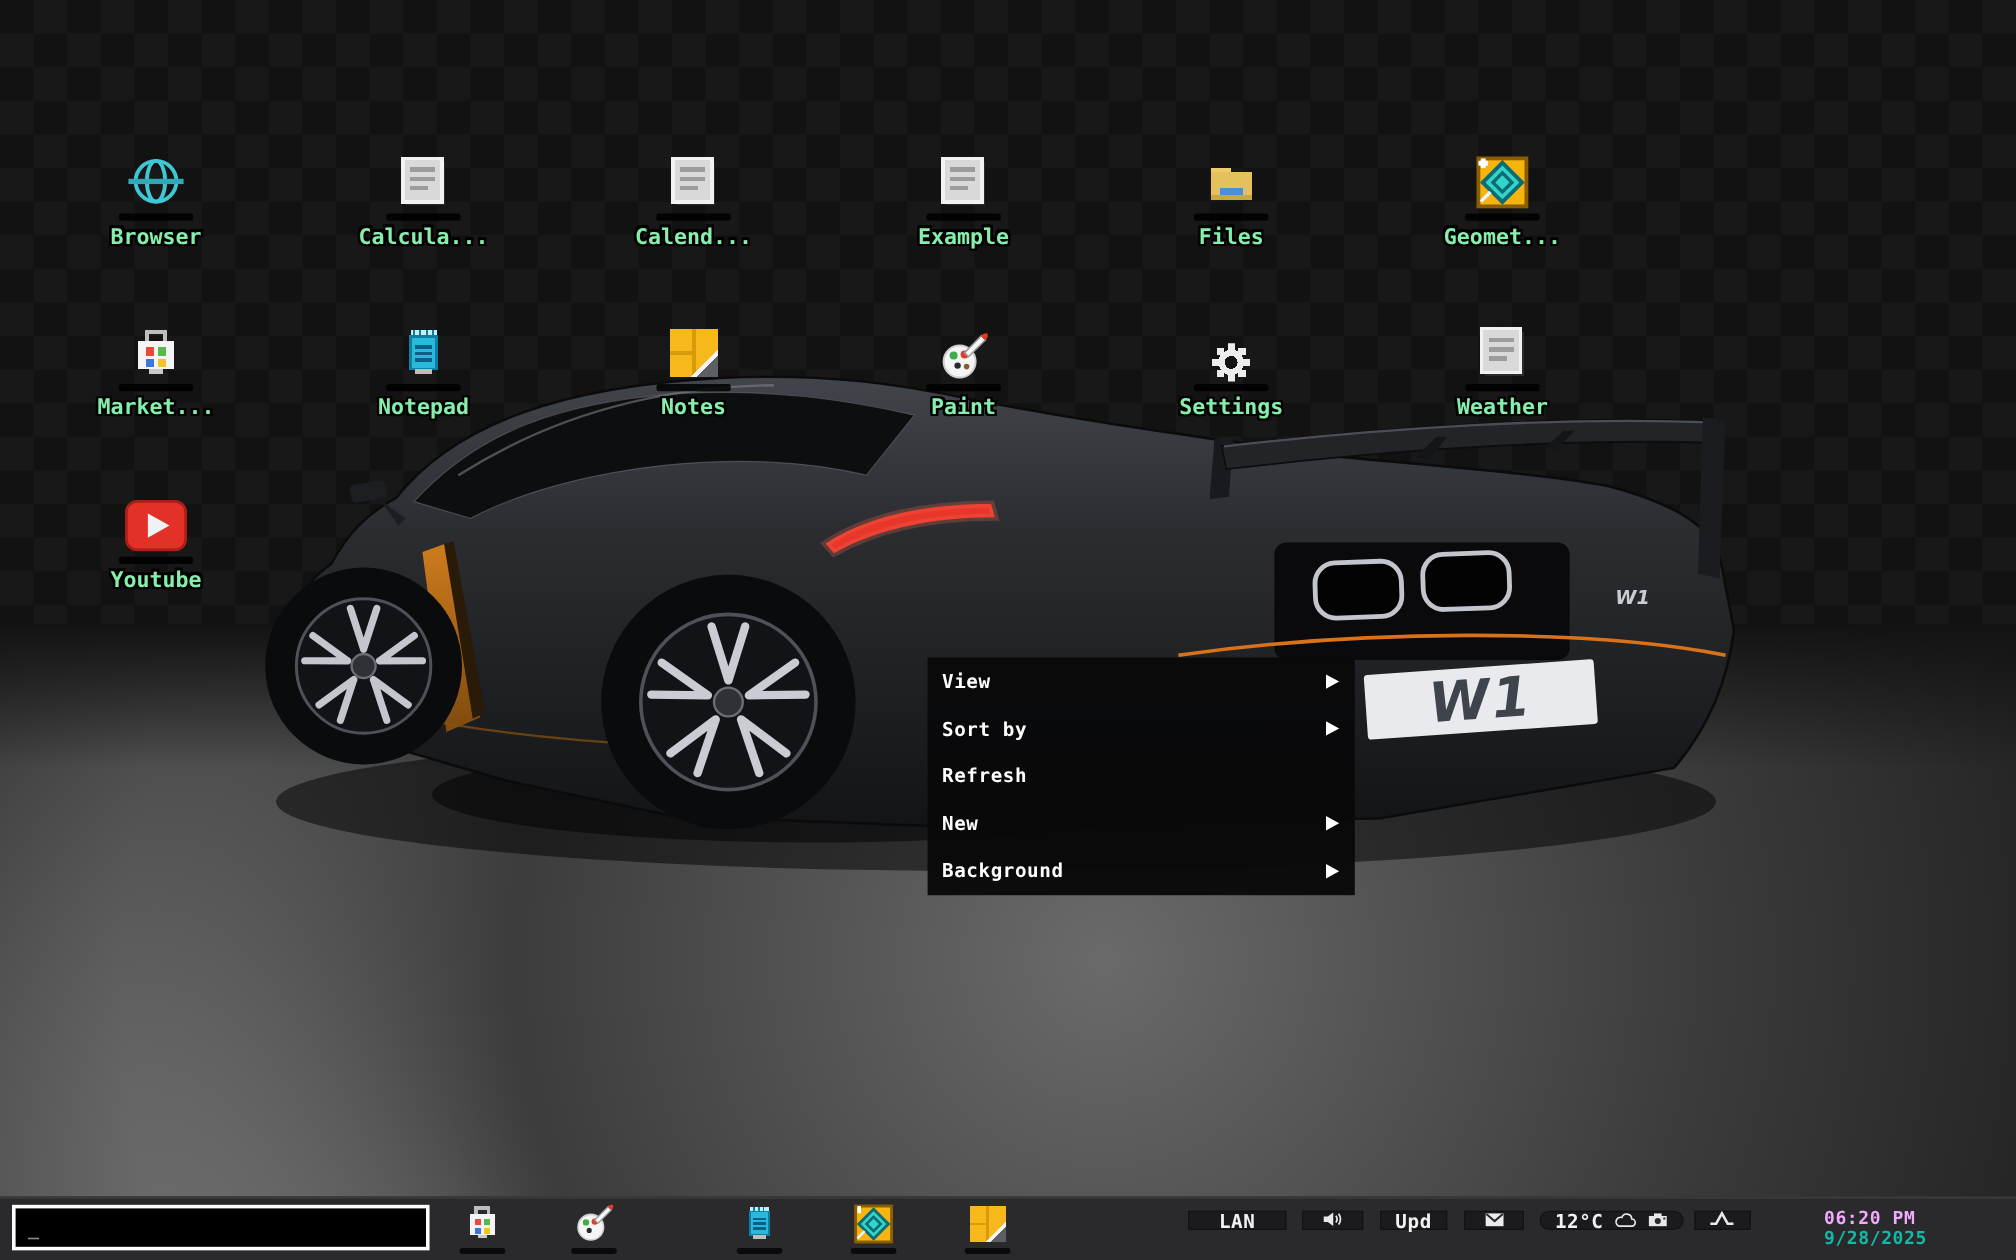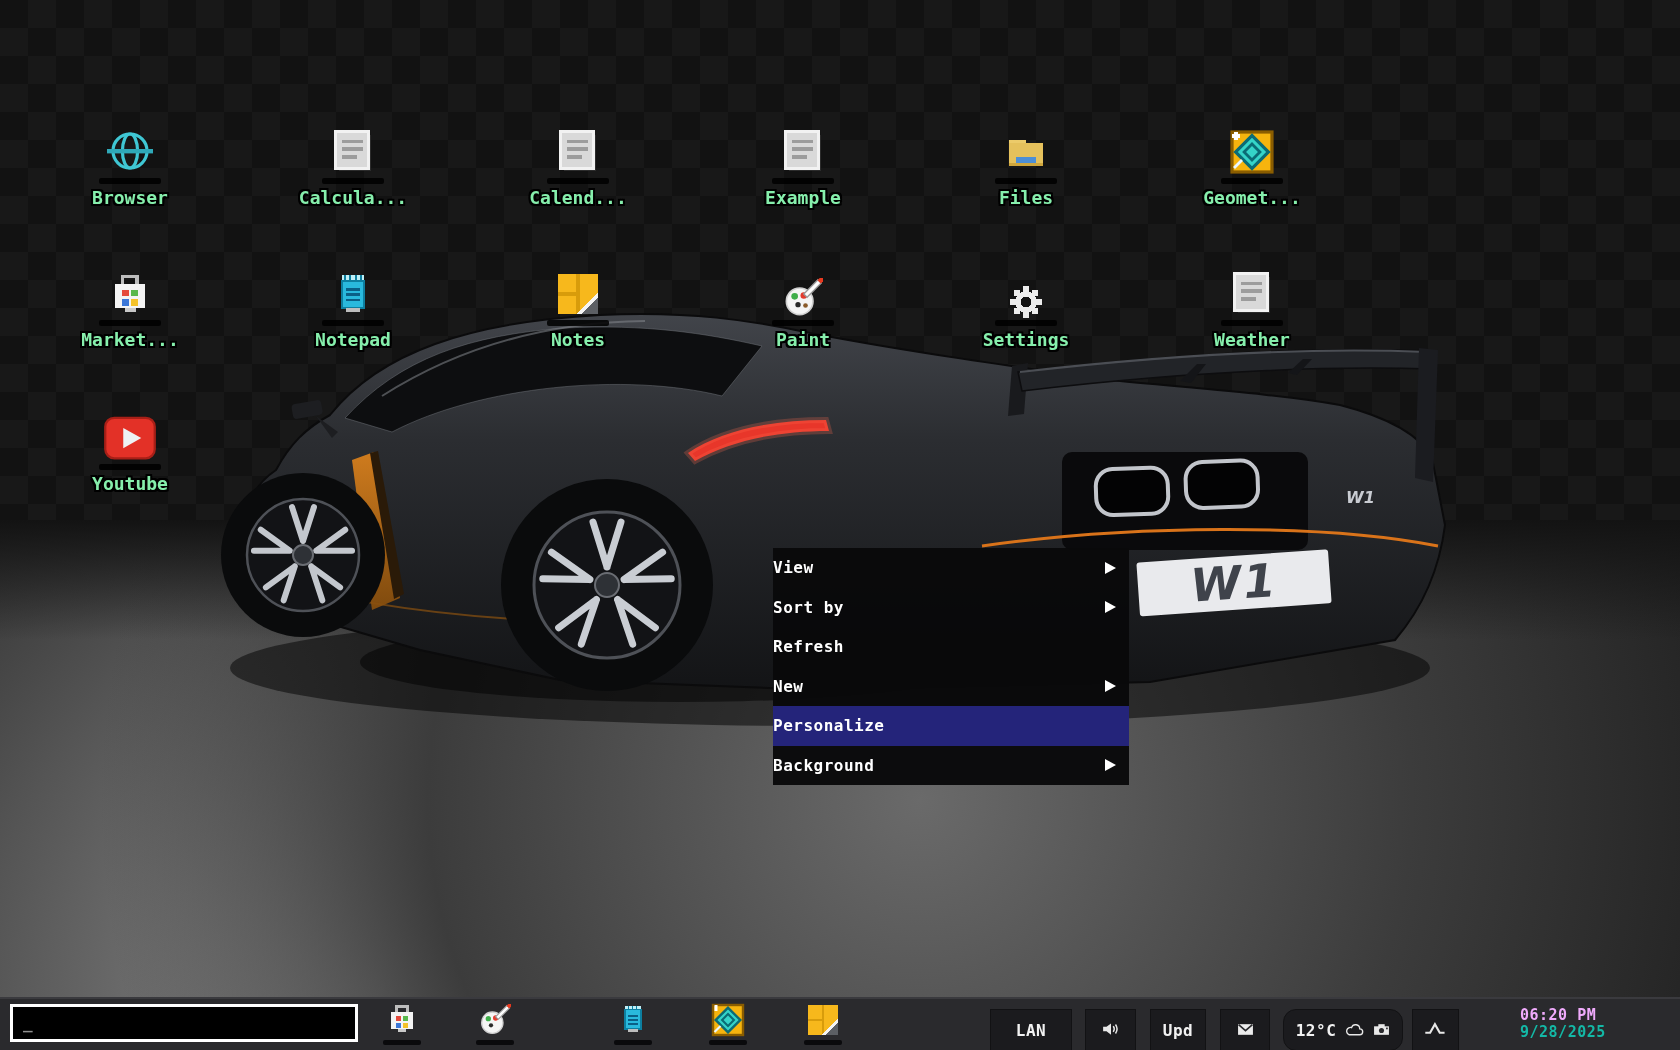--- a/index.html
+++ b/index.html
@@ -25,21 +25,21 @@
     white-space:nowrap;
   }
 
   
   .context-menu{
     position:absolute;left:773px;top:548px;width:356px;
     background:rgba(9,9,10,0.97);z-index:20;
   }
   .menu-item{
     height:39.5px;display:flex;align-items:center;position:relative;
-    color:#fff;font-size:16px;font-weight:bold;letter-spacing:0.5px;
+    color:#fff;font-size:16px;font-weight:bold;padding-left:12px;letter-spacing:0.5px;
   }
   .menu-item.selected{background:#24247a;}
   .menu-arrow{
     position:absolute;right:13px;top:50%;margin-top:-6px;width:0;height:0;
     border-left:11px solid #fff;border-top:6px solid transparent;border-bottom:6px solid transparent;
   }
 
   
   .taskbar{
     position:absolute;left:0;bottom:0;width:1680px;height:53px;
@@ -49,21 +49,21 @@
     position:absolute;left:10px;top:5px;width:332px;height:32px;
     background:#000;border:3px solid #fff;color:#cfcfcf;
     font-family:"DejaVu Sans Mono",monospace;font-size:16px;font-weight:bold;
     padding:0 0 0 10px;outline:none;
   }
   .search-input::placeholder{color:#8f8f8f;}
   .task-app{position:absolute;top:3px;width:44px;height:46px;display:flex;flex-direction:column;align-items:center;justify-content:flex-start;}
   .task-app .art{height:36px;display:flex;align-items:center;justify-content:center;}
   .task-app .run-bar{width:38px;height:5px;background:#0a0a0c;border-radius:2px;margin-top:2px;}
   .tray-box{
-    position:absolute;top:10px;height:42px;background:#1b1b1e;border:1px solid #121214;
+    position:absolute;top:10px;height:16px;background:#1b1b1e;border:1px solid #121214;
     box-sizing:border-box;display:flex;align-items:center;justify-content:center;gap:8px;
     color:#f2f2f2;font-size:16px;font-weight:bold;letter-spacing:0.5px;
   }
   .clock{position:absolute;left:1520px;top:8px;line-height:17px;white-space:nowrap;}
   .clock .time{font-size:15px;font-weight:bold;color:#f0abfc;letter-spacing:0.5px;}
   .clock .date{font-size:15px;font-weight:bold;color:#14b8a6;letter-spacing:0.5px;}
 </style>
 </head>
 <body>
 
@@ -384,23 +384,20 @@
     <span>Sort by</span>
     <span class="menu-arrow"></span>
   </div>
   <div class="menu-item">
     <span>Refresh</span>
   </div>
   <div class="menu-item">
     <span>New</span>
     <span class="menu-arrow"></span>
   </div>
-  <div class="menu-item selected">
-    <span>Personalize</span>
-  </div>
   <div class="menu-item">
     <span>Background</span>
     <span class="menu-arrow"></span>
   </div>
 </div>
 
 <div class="taskbar">
   <input class="search-input" type="text" placeholder="_" style="">
 
   <div class="task-app" style="left:380px;">

